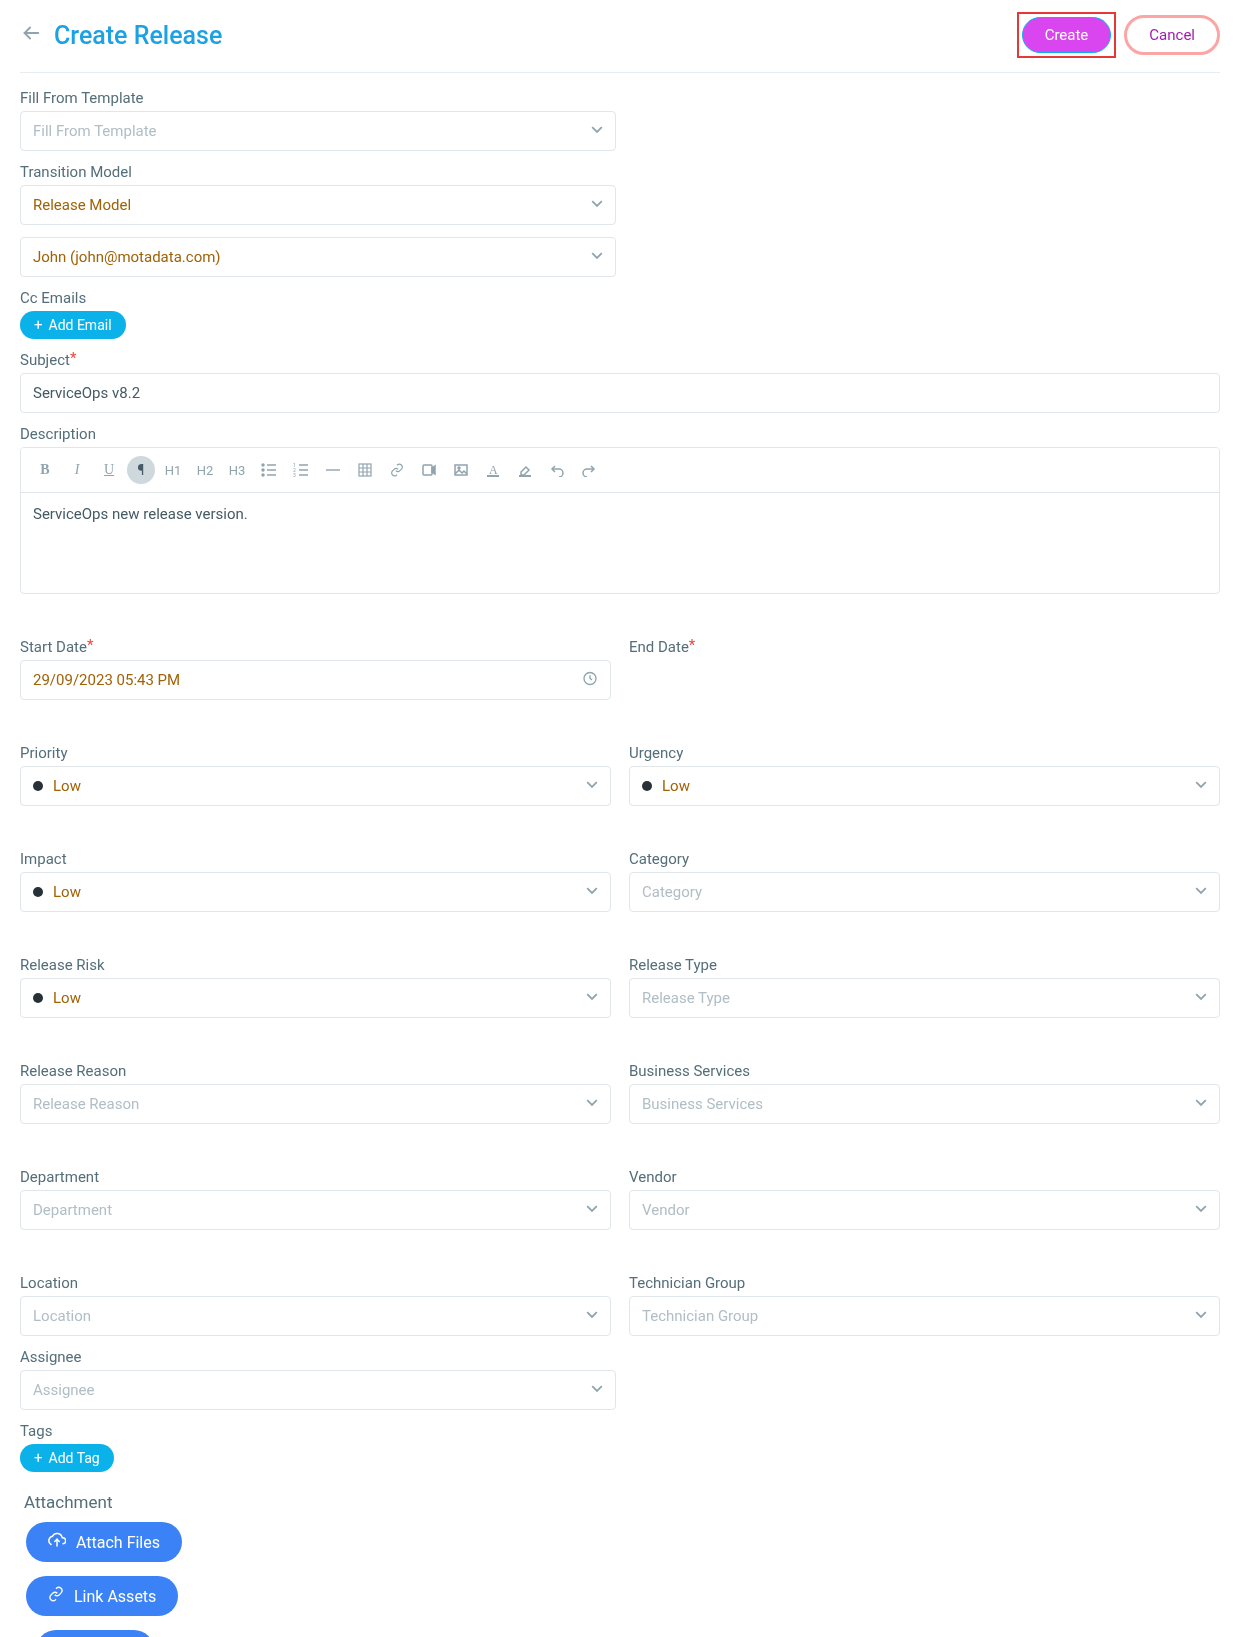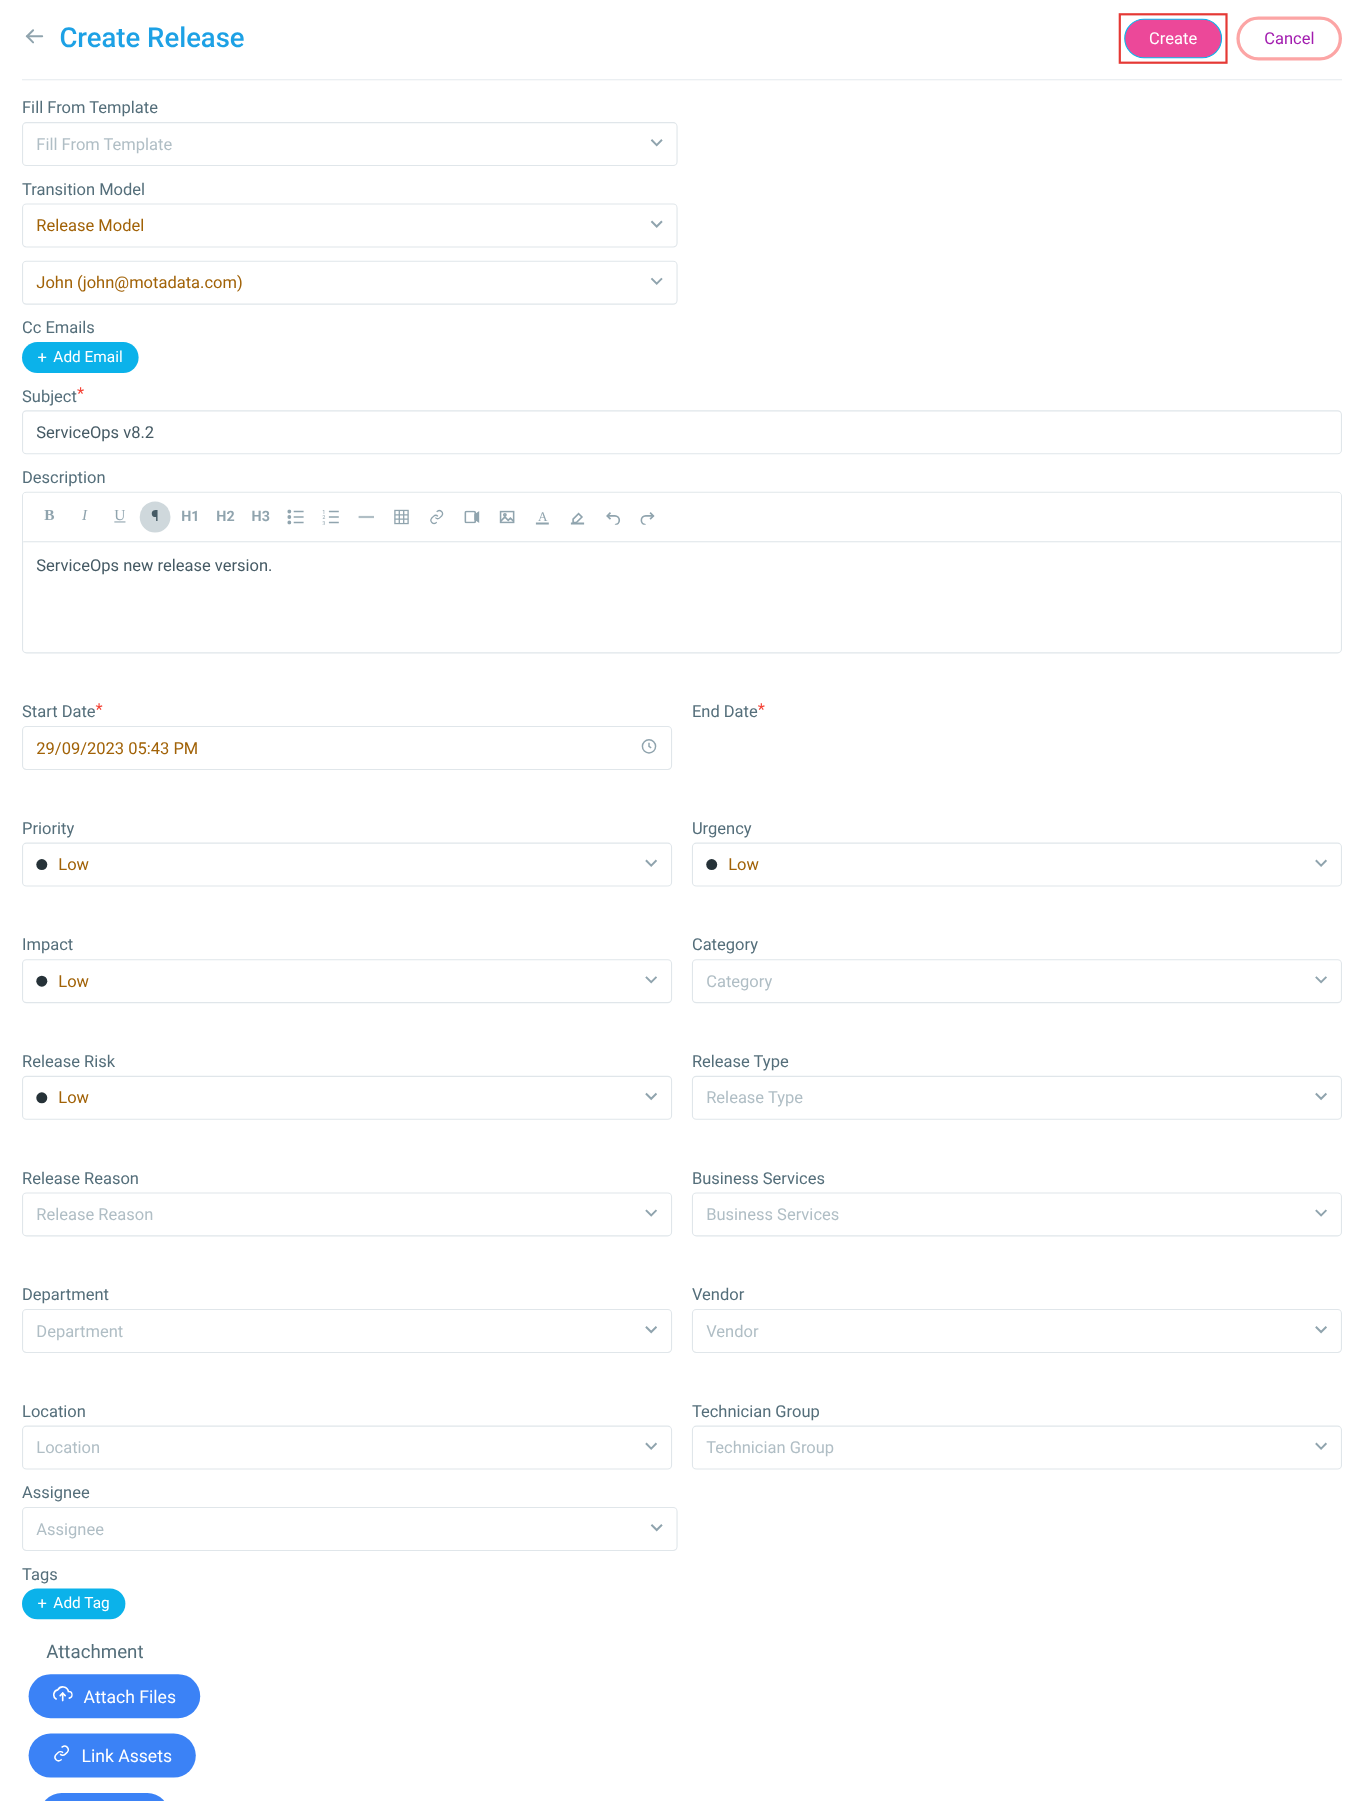--- a/index.html
+++ b/index.html
@@ -50,21 +50,21 @@
   .btn {
     border-radius: 20px;
     padding: 8px 22px;
     font-size: 15px;
     cursor: pointer;
     border: 1px solid transparent;
     font-family: inherit;
     line-height: 1.2;
   }
   .btn-primary {
-    background: #ec4899;
+    background: #d946ef;
     color: #fff;
     border-color: #0bb2ea;
   }
   .btn-secondary {
     background: #fff;
     color: #a21caf;
     border: 3px solid #fca5a5;
   }
   .form-body {
     display: flex;
@@ -166,21 +166,21 @@
     height: 28px;
     display: flex;
     align-items: center;
     justify-content: center;
     color: #90a4ae;
     border-radius: 50%;
     cursor: pointer;
     font-size: 14px;
     font-family: inherit;
   }
-  .tb-btn.h { font-size:13px;font-weight:bold; }
+  .tb-btn.h { font-size:13px; }
   .tb-btn.active {
     background: #cfd8dc;
     color: #455a64;
   }
   .tb-sep {
     width: 14px;
     height: 2px;
     background: #b0bec5;
     margin: 0 4px;
   }
@@ -533,21 +533,21 @@
 
     <div class="field">
       <span class="label">Tags</span>
       <button class="chip-btn">
         <span class="chip-plus">+</span>
         <span>Add Tag</span>
       </button>
     </div>
 
     <div class="field">
-      <span class="section-label" style="margin-left:22px;">Attachment</span>
+      <span class="section-label" style="margin-left:4px;">Attachment</span>
       <div class="action-stack" style="margin-left:6px;">
         <button class="action-pill">
           <span><svg width="18" height="16" viewBox="0 0 24 20" fill="none" stroke="currentColor" stroke-width="2" stroke-linecap="round">
                 <path d="M4 16a6 6 0 0 1 2-11 7 7 0 0 1 13 2 4 4 0 0 1 1 8"></path>
                 <polyline points="9 12 12 9 15 12"></polyline>
                 <line x1="12" y1="9" x2="12" y2="18"></line>
               </svg></span>
           <span>Attach Files</span>
         </button>
         <button class="action-pill">

